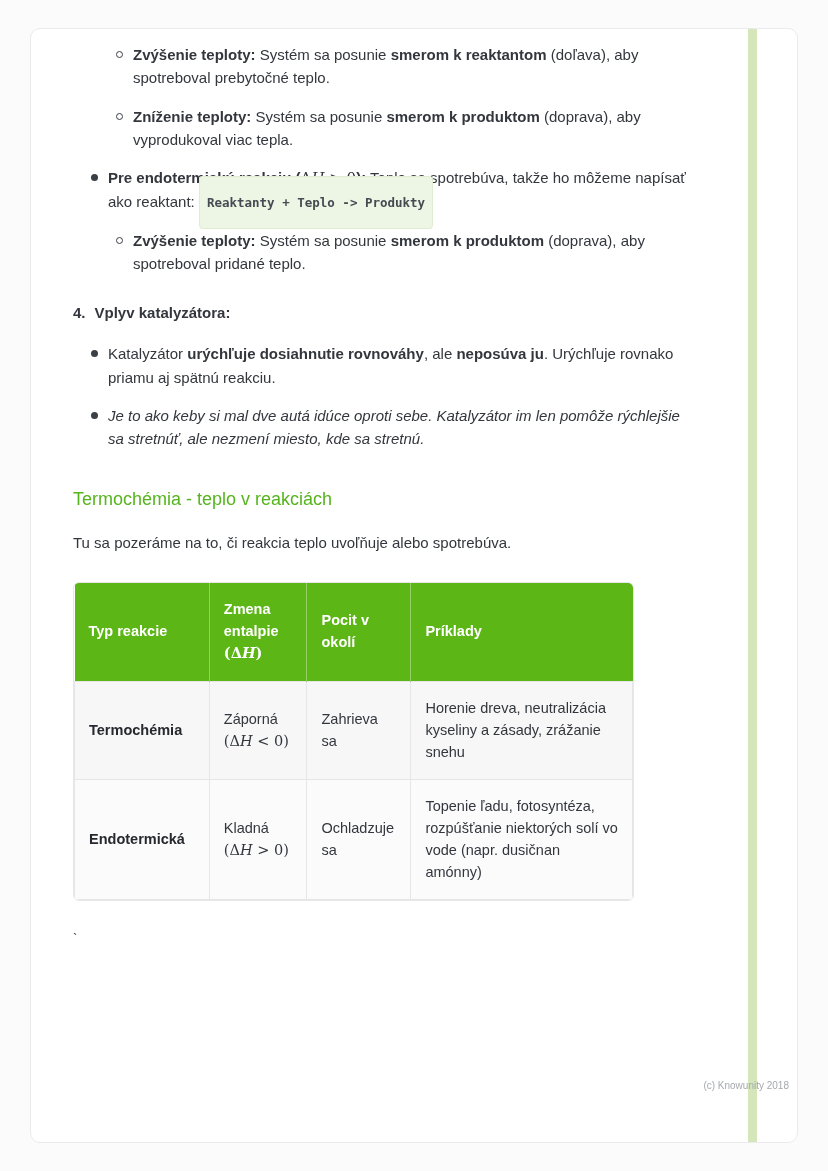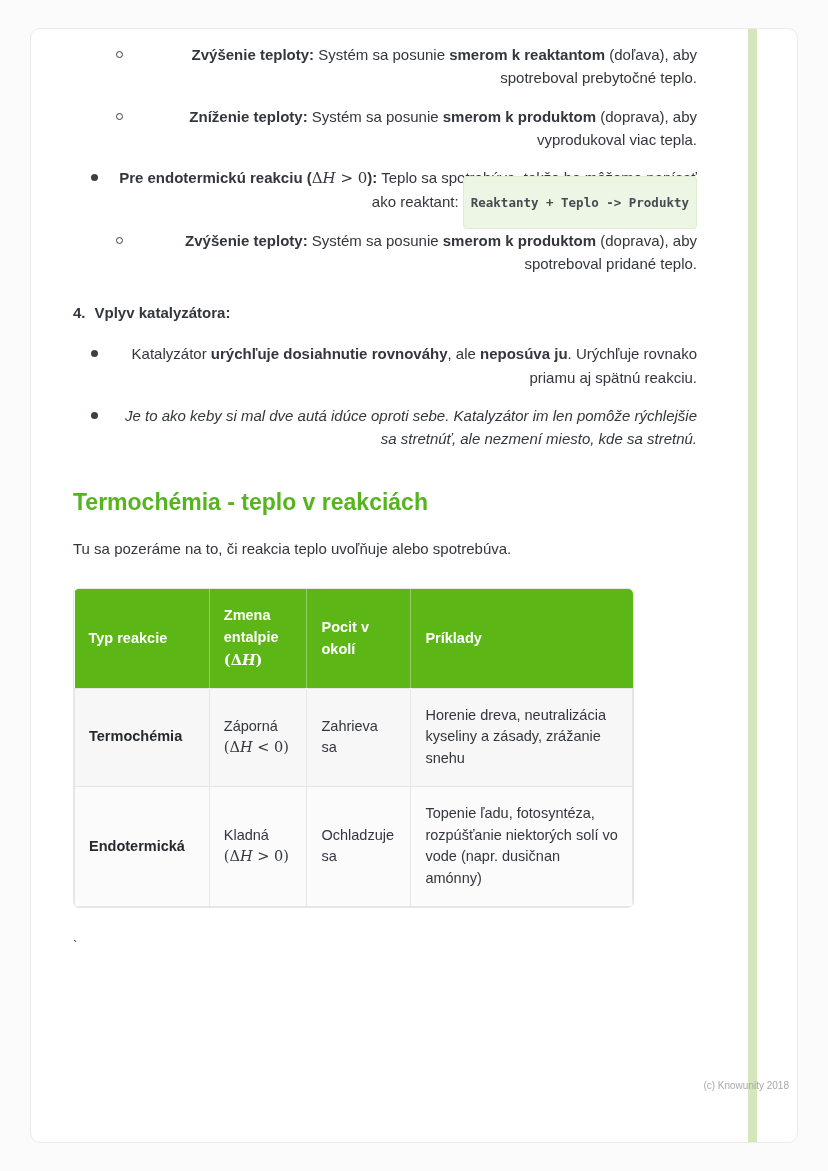--- a/index.html
+++ b/index.html
@@ -21,39 +21,39 @@
   }
   .accent-stripe {
     position:absolute; top:0; bottom:0; right:40px; width:9px;
     background:#d5e6ba; z-index:0;
   }
   .content {
     position:relative; z-index:1;
     padding:14px 100px 0 42px;
     font-size:15px; line-height:1.55;
   }
-  .li { display:flex; margin-bottom:15px;text-align:right; }
+  .li { display:flex; margin-bottom:15px; }
   .lvl1 { padding-left:18px; }
   .lvl2 { padding-left:43px; }
   .marker { flex:none; width:7px; height:7px; border-radius:50%; margin:8px 10px 0 0; }
   .dot { background:#3b3f46; }
   .circle { border:1.5px solid #3b3f46; background:transparent; }
   .numbered { display:flex; margin:26px 0 18px 0; }
   .num { font-weight:700; margin-right:9px; }
   .b { font-weight:700; }
   .i { font-style:italic; }
   .math { font-family:"DejaVu Serif","Liberation Serif",serif; }
   .code-chip {
     font-family:"DejaVu Sans Mono","Liberation Mono",monospace;
     font-size:12.5px; font-weight:700; color:#464b52;
     background:#edf5e4; border:1px solid #e0ecd2; border-radius:4px;
     padding:18px 7px; white-space:nowrap;
   }
   .section-heading {
-    color:#56b41f; font-size:23px; font-weight:700;
+    color:#56b41f; font-size:18px; font-weight:400;
     margin:38px 0 19px 0; line-height:1.3;
   }
   .intro { margin-bottom:28px; }
   .table-wrap {
     width:561px; border-radius:6px; overflow:hidden;
     border:1px solid #e7e7ea;
   }
   table { border-collapse:collapse; width:100%; font-size:14.5px; line-height:1.5; }
   th {
     background:#5cb615; color:#ffffff; font-weight:700; text-align:left;

